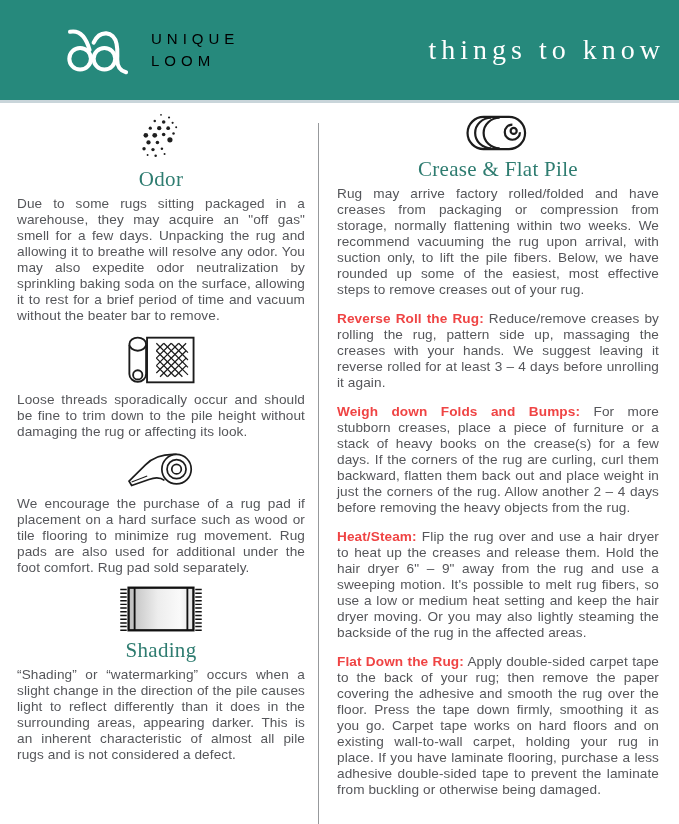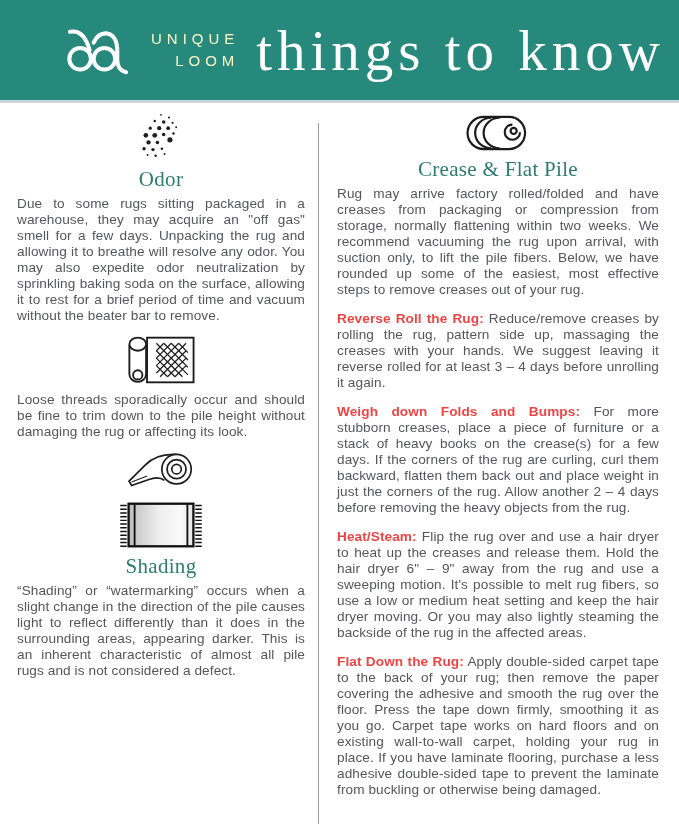--- a/index.html
+++ b/index.html
@@ -11,26 +11,26 @@
   
   .header {
     height:100px; background:#26897C; position:relative; width:100%;
   }
   .header-edge { height:3px; background:#c9d5da; width:100%; }
   .brand {
     position:absolute; left:58px; top:50%; transform:translateY(-50%);
     display:flex; align-items:center; gap:15px;
   }
   .brand-name {
-    color:#fef9c3; font-size:15px; letter-spacing:5px; line-height:1.5;
-    text-align:right; font-weight:400;
+    color:#000000; font-size:15px; letter-spacing:5px; line-height:1.5;
+    text-align:left; font-weight:400;
   }
   .header-title {
     position:absolute; right:14px; top:50px; transform:translateY(-50%);
-    color:#ffffff; font-family:"Liberation Serif", serif; font-size:57px;
+    color:#ffffff; font-family:"Liberation Serif", serif; font-size:28px;
     letter-spacing:5px; white-space:nowrap; font-weight:400;text-align:right;
   }
   
   .content {
     display:flex; padding-top:10px; height:732px;
   }
   .col-left  { width:318px; padding:0 13px 0 17px; }
   .v-divider { width:1px; background:#97999C; margin-top:10px; }
   .col-right { flex:1; padding:0 20px 0 18px; }
 
@@ -124,20 +124,21 @@
       <div class="section">
         <div class="icon-wrap">
           <svg width="76" height="44" viewBox="0 0 88 50" fill="none" stroke="#1c1c1c" stroke-width="2">
             <path d="M62 7 C46 6 34 11 26 19 L7 38 L10 43 L30 36 C38 33 44 34 48 37" fill="#ffffff"></path>
             <path d="M10 39 L28 32" stroke-width="1.2"></path>
             <circle cx="62" cy="24" r="17" fill="#ffffff"></circle>
             <circle cx="62" cy="24" r="11"></circle>
             <circle cx="62" cy="24" r="5.5"></circle>
           </svg>
         </div>
+        <p class="body-text">We encourage the purchase of a rug pad if placement on a hard surface such as wood or tile flooring to minimize rug movement. Rug pads are also used for additional under the foot comfort. Rug pad sold separately.</p>
       </div>
 
       <div class="section">
         <div class="icon-wrap">
           <svg width="86" height="50" viewBox="0 0 92 54">
             <defs>
               <linearGradient id="shadeG" x1="0" y1="0" x2="1" y2="0">
                 <stop offset="0" stop-color="#bdbdbd"></stop>
                 <stop offset="0.45" stop-color="#ededed"></stop>
                 <stop offset="0.8" stop-color="#fafafa"></stop>

